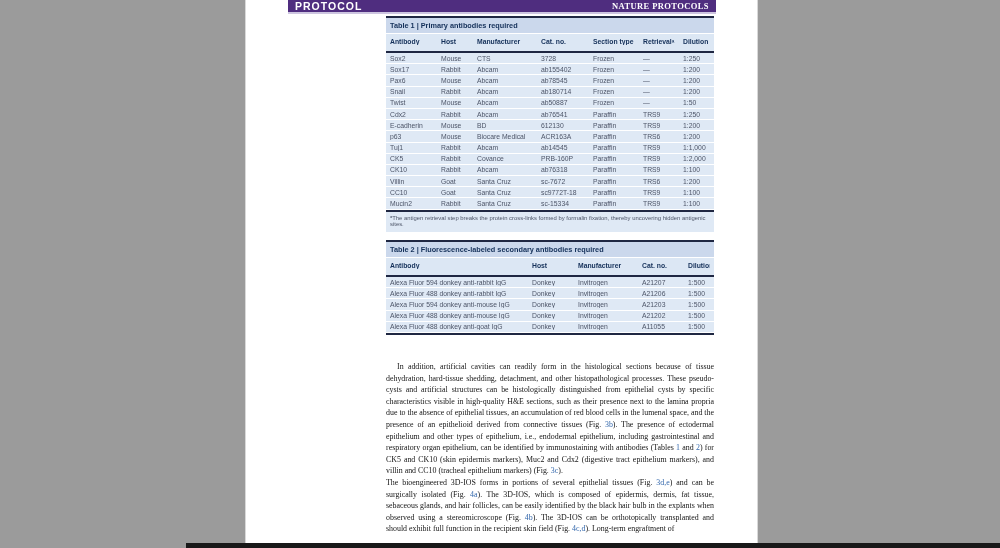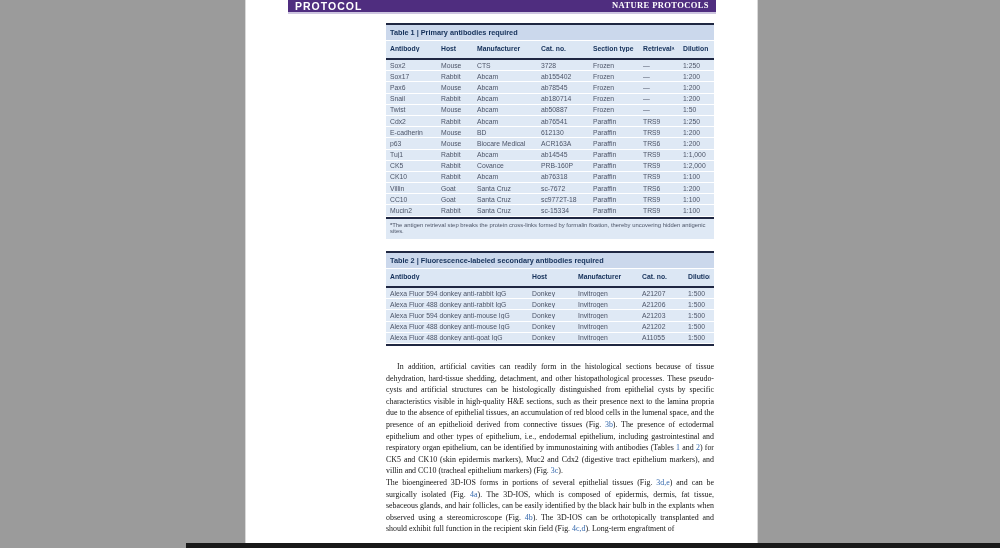--- a/index.html
+++ b/index.html
@@ -10,41 +10,41 @@
   }
   .page {
     position:absolute; left:245px; top:0; width:513px; height:548px;
     background:#ffffff;
     border-left:1px solid #d9d9d9; border-right:1px solid #d9d9d9;
     box-sizing:border-box;
   }
   .banner {
     position:absolute; left:42px; top:0; width:428px; height:14px;
     background:#4f2d7f; border-bottom:2px solid #cdc5e0;
-    display:flex; justify-content:space-between; 
+    display:flex; justify-content:space-between; align-items:center;
     padding:0 7px; box-sizing:border-box;
   }
   .banner-left  { color:#fff; font-weight:bold; font-size:10.5px; letter-spacing:1px; }
   .banner-right { color:#fff; font-weight:bold; font-size:8.5px; letter-spacing:0.4px;font-family:Liberation Serif, serif; }
 
   
   .paper-table { position:absolute; left:140px; width:328px; font-size:6.8px; color:#4d5568; }
   .t-rule  { height:2px; background:#1f2742; }
   .t-title { background:#cbd8ec; color:#143059; font-weight:bold; font-size:7.3px;
              padding:3px 4px; margin-bottom:1px; }
   .t-head  { background:#dce7f4; color:#143059; font-weight:bold;
              display:grid; padding:4px 4px 6px; box-sizing:border-box; }
   .t-row   { background:#dfe9f5; display:grid; padding:1.6px 4px;
              border-bottom:1px solid #ffffff; box-sizing:border-box; }
   .t-cell  { overflow:hidden; white-space:nowrap; }
   .t-foot  { background:#dfe9f5; color:#4d5568; font-size:5.9px; padding:3px 4px 5px; }
   .t1 .t-head, .t1 .t-row { grid-template-columns:51px 36px 64px 52px 50px 40px 1fr; }
   .t2 .t-head, .t2 .t-row { grid-template-columns:142px 46px 64px 46px 1fr; }
-  #table1 { top:23px;border-radius:8px; }
-  #table2 { top:251px;border-radius:14px; }
+  #table1 { top:16px;border-radius:8px; }
+  #table2 { top:240px;border-radius:14px; }
 
   
   .text-col {
     position:absolute; left:140px; top:361px; width:328px;
     font-family:"Liberation Serif","DejaVu Serif",serif;
     font-size:7.9px; line-height:11.6px; color:#151515; text-align:justify;
   }
   .text-col p { margin:0; }
   .indent { text-indent:11px; }
   .section-head { font-weight:bold; margin-top:10px !important; text-align:left; }

